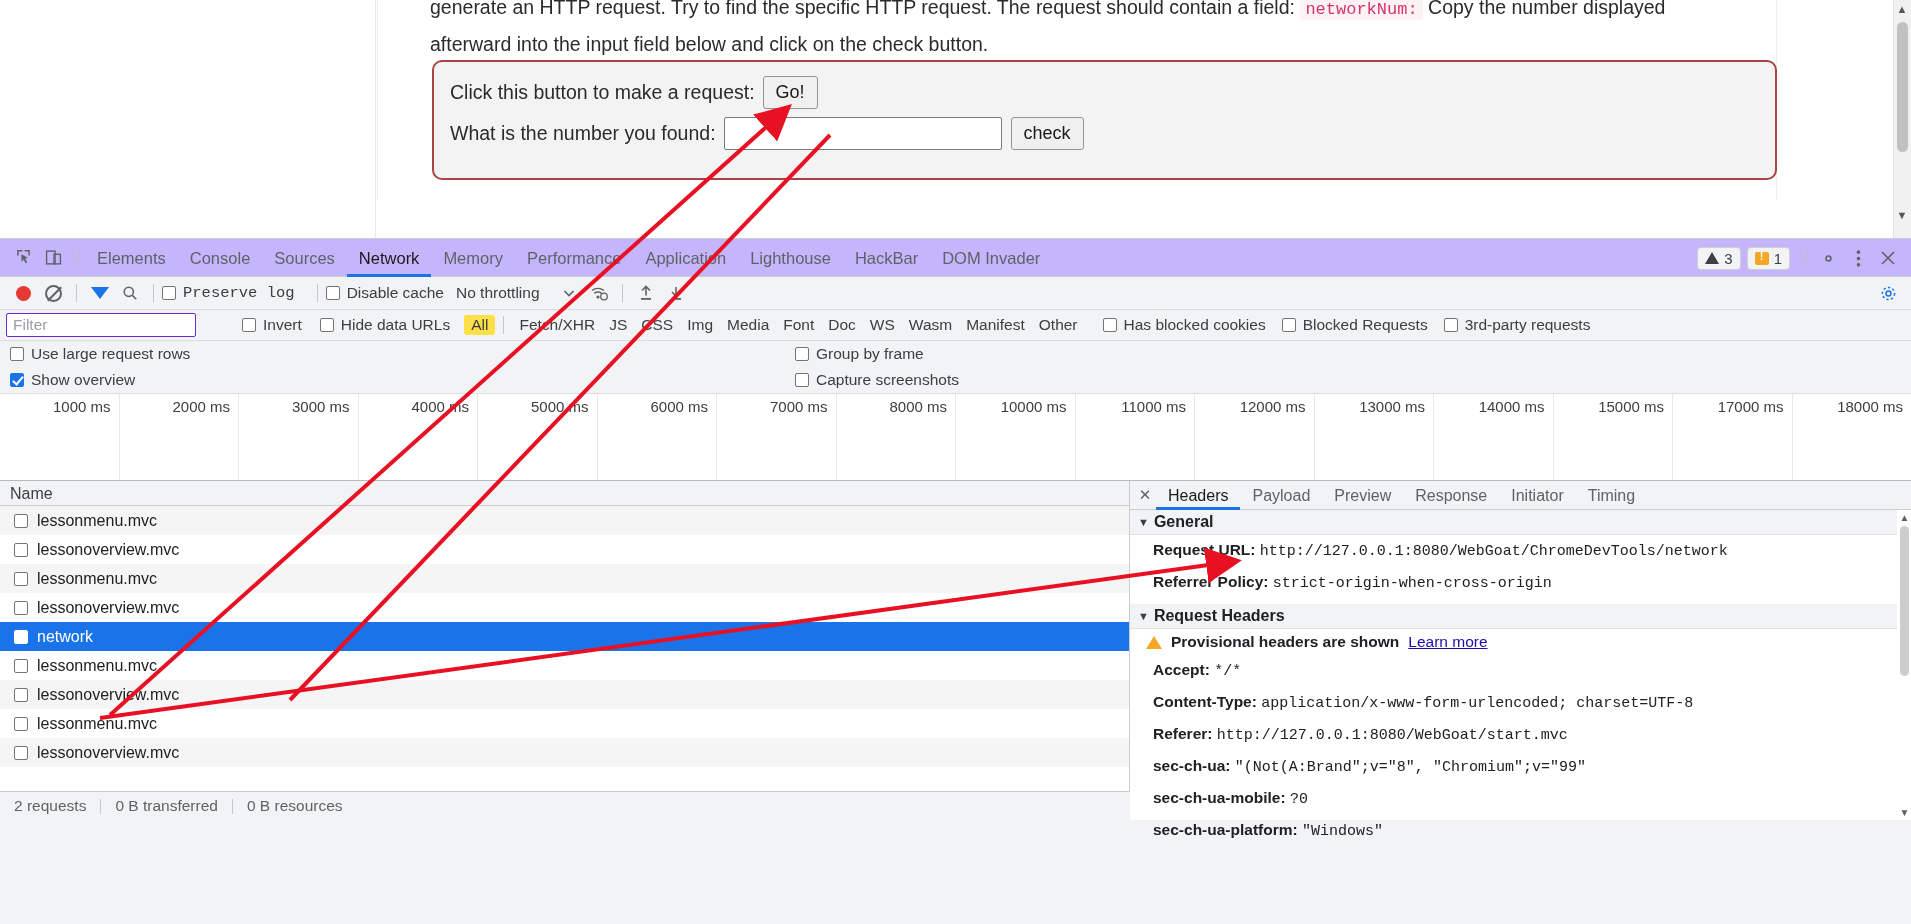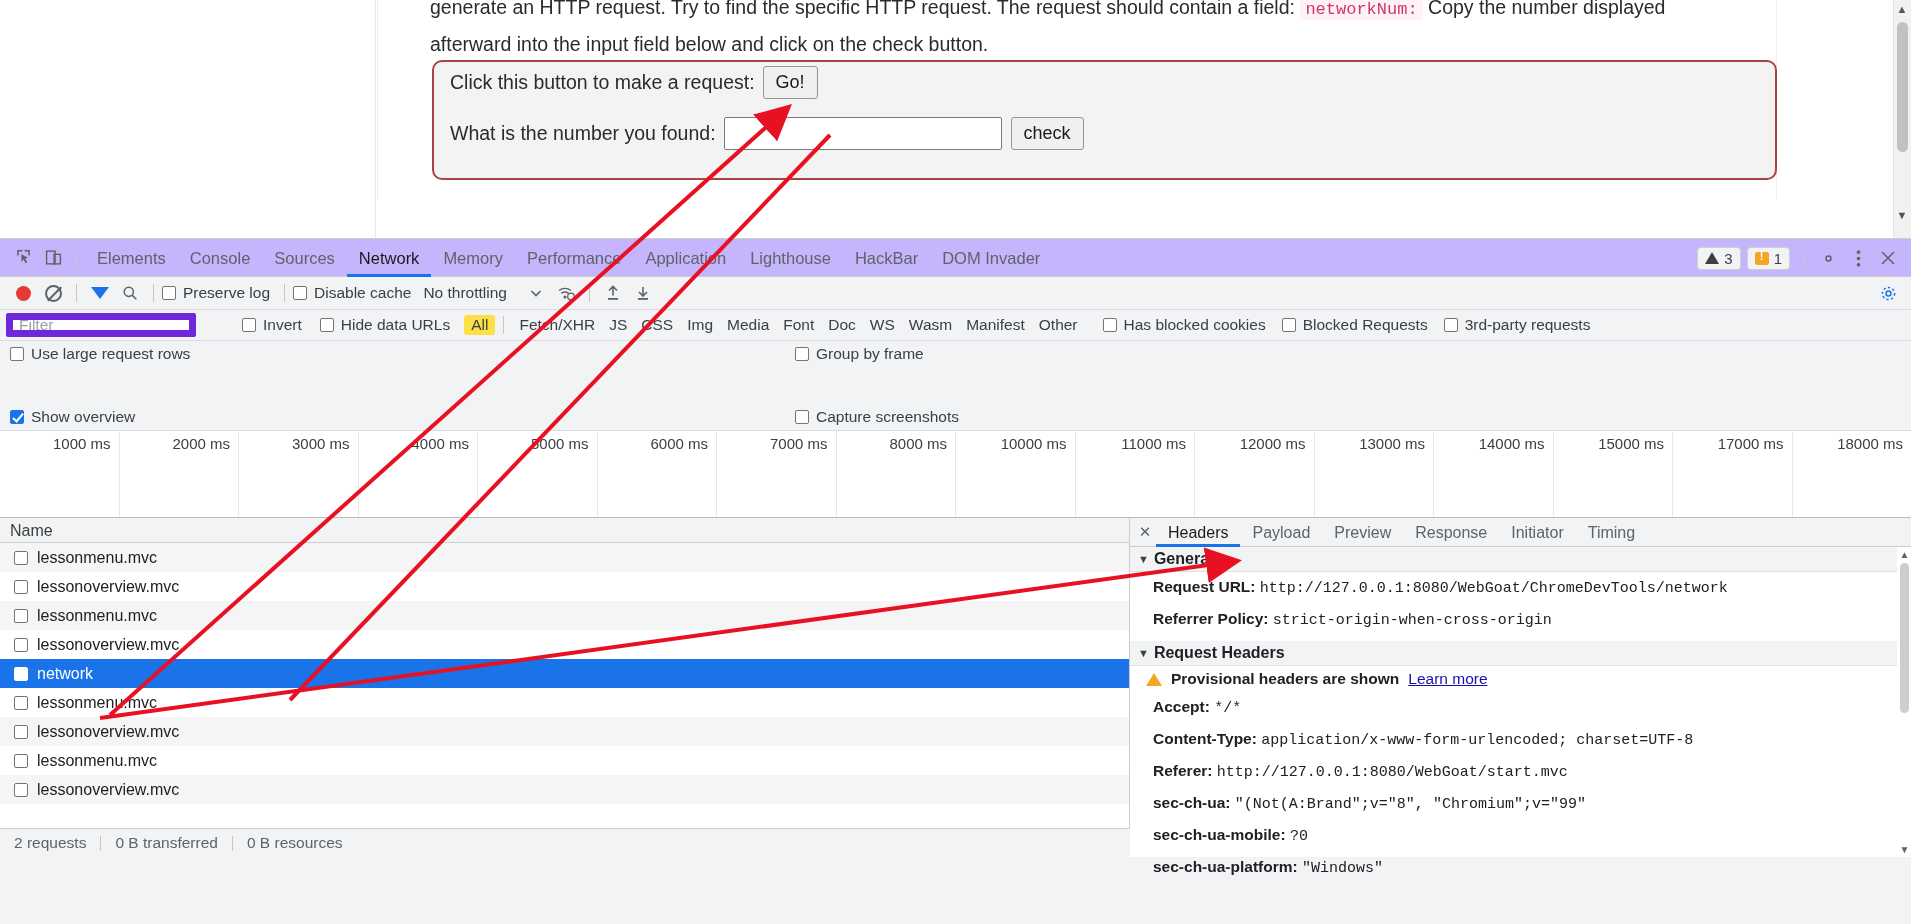--- a/index.html
+++ b/index.html
@@ -31,21 +31,21 @@
   }
   .code-pill {
     background: #fdf2f4; color: #d6336c; padding: 1px 5px; border-radius: 3px;
     font-family: "Liberation Mono", monospace; font-size: 17px;
   }
   .attack-box {
     position: absolute; left: 432px; top: 60px; width: 1345px; height: 120px;
     border: 2px solid #a94442; border-radius: 10px; background: #f3f3f3;
   }
   .form-row { position: absolute; display: flex; align-items: center; }
-  .row1 { left: 16px; top: 4px; }
+  .row1 { left: 16px; top: 14px; }
   .row2 { left: 16px; top: 55px; }
   .form-label { font-size: 19.5px; color: #2b2b2b; margin-right: 8px; }
   .gray-btn {
     background: #f0f0f0; border: 1px solid #949494; border-radius: 3px;
     font-size: 18px; color: #1a1a1a; padding: 5px 12px; cursor: pointer;
     font-family: "Liberation Sans", sans-serif;
   }
   .num-input {
     width: 278px; height: 33px; border: 1px solid #7a7a7a; background: #fff;
     margin-right: 9px; border-radius: 2px;
@@ -104,21 +104,21 @@
     border: solid #fff; border-width: 0 2px 2px 0; transform: rotate(40deg);
   }
   .cb-label { display: flex; align-items: center; gap: 7px; font-size: 15.5px; color: #3c4043; cursor: pointer; }
 
   
   .filter-row {
     height: 31px; display: flex; align-items: center; background: #f1f3f4;
     border-bottom: 1px solid #dadce0; position: relative;
   }
   .filter-input {
-    width: 190px; height: 24px; margin-left: 6px; border: 7px solid #6d28d9;
+    width: 190px; height: 24px; margin-left: 6px; border: 1px solid #6d28d9;
     background: #fff; font-size: 15.5px; color: #5f6368; padding: 0 6px; border-radius: 2px;
     font-family: "Liberation Sans", sans-serif;
   }
   .filter-input::placeholder { color: #9aa0a6; }
   .type-chip { padding: 1px 7px; font-size: 15.5px; color: #3c4043; cursor: pointer; border-radius: 3px; }
   .type-chip.active { background: #fde047; }
 
   
   .opt-row { height: 24px; display: flex; align-items: center; background: #f1f3f4; position: relative; }
   .opt-right { position: absolute; left: 795px; display: flex; align-items: center; }
@@ -291,21 +291,21 @@
       <div class="tool-icon">
           <span class="filter-funnel"></span>
         </div>
       <div class="tool-icon">
         <svg width="16" height="16" viewBox="0 0 16 16">
             <circle cx="6.8" cy="6.8" r="4.6" fill="none" stroke="#5f6368" stroke-width="1.5"></circle>
             <path d="M10.4 10.4L14.3 14.3" stroke="#5f6368" stroke-width="1.6"></path>
           </svg>
       </div>
       <div class="vsep"></div>
-      <label class="cb-label" style="margin-right:6px;">
+      <label class="cb-label" style="margin-right:14px;font-family:Liberation Mono, monospace;">
         <span class="chk"></span>
         <span>Preserve log</span>
       </label>
       <div class="vsep"></div>
       <label class="cb-label" style="margin-right:12px;">
         <span class="chk"></span>
         <span>Disable cache</span>
       </label>
       <span style="font-size:15.5px;color:#3c4043;">No throttling</span>
       <div class="tool-icon" style="margin-left:14px;">
@@ -386,21 +386,21 @@
         <span class="chk"></span>
         <span>Use large request rows</span>
       </label>
       <div class="opt-right">
         <label class="cb-label">
           <span class="chk"></span>
           <span>Group by frame</span>
         </label>
       </div>
     </div>
-    <div class="opt-row" style="height:26px; padding-left:10px;margin-top:37px;">
+    <div class="opt-row" style="height:26px; padding-left:10px;">
       <label class="cb-label">
         <span class="chk on"></span>
         <span>Show overview</span>
       </label>
       <div class="opt-right">
         <label class="cb-label">
           <span class="chk"></span>
           <span>Capture screenshots</span>
         </label>
       </div>

